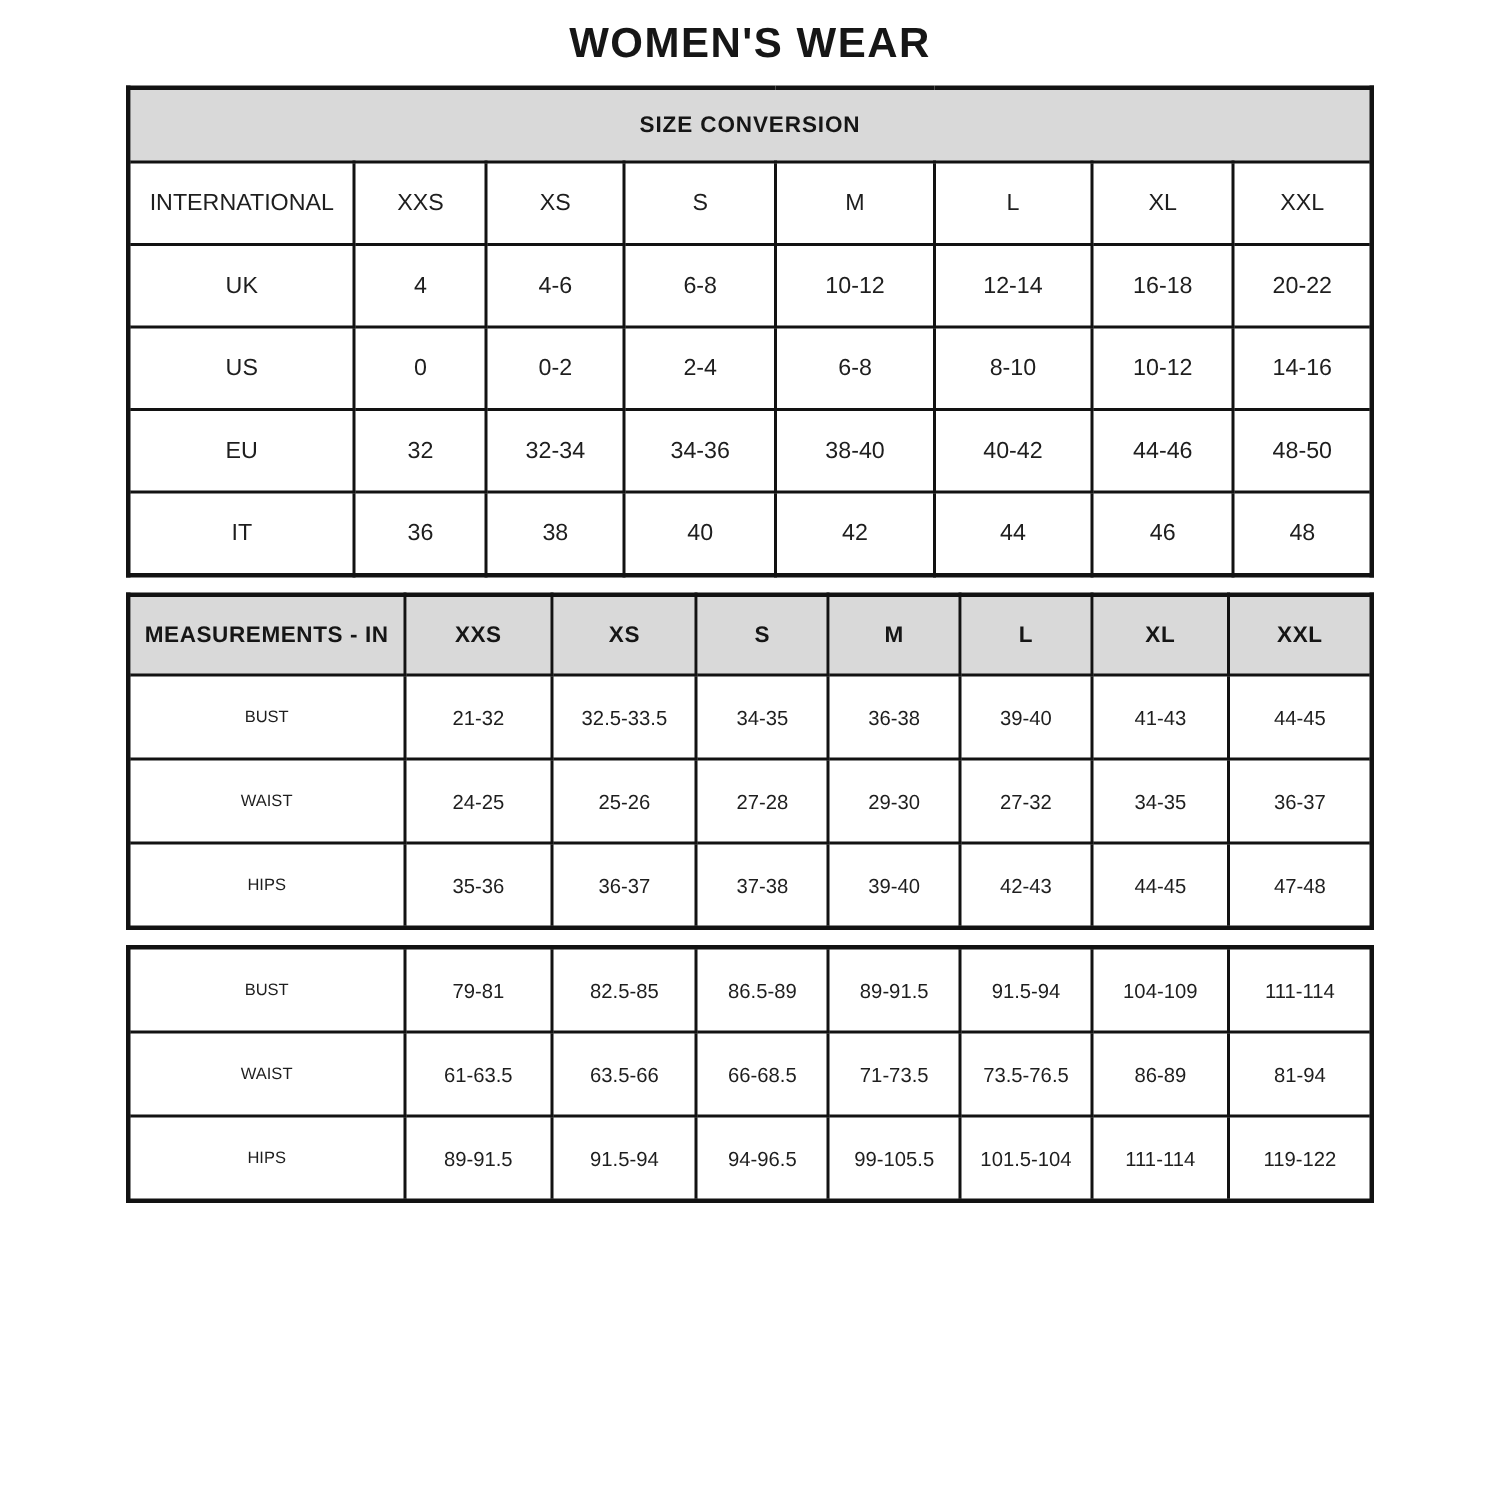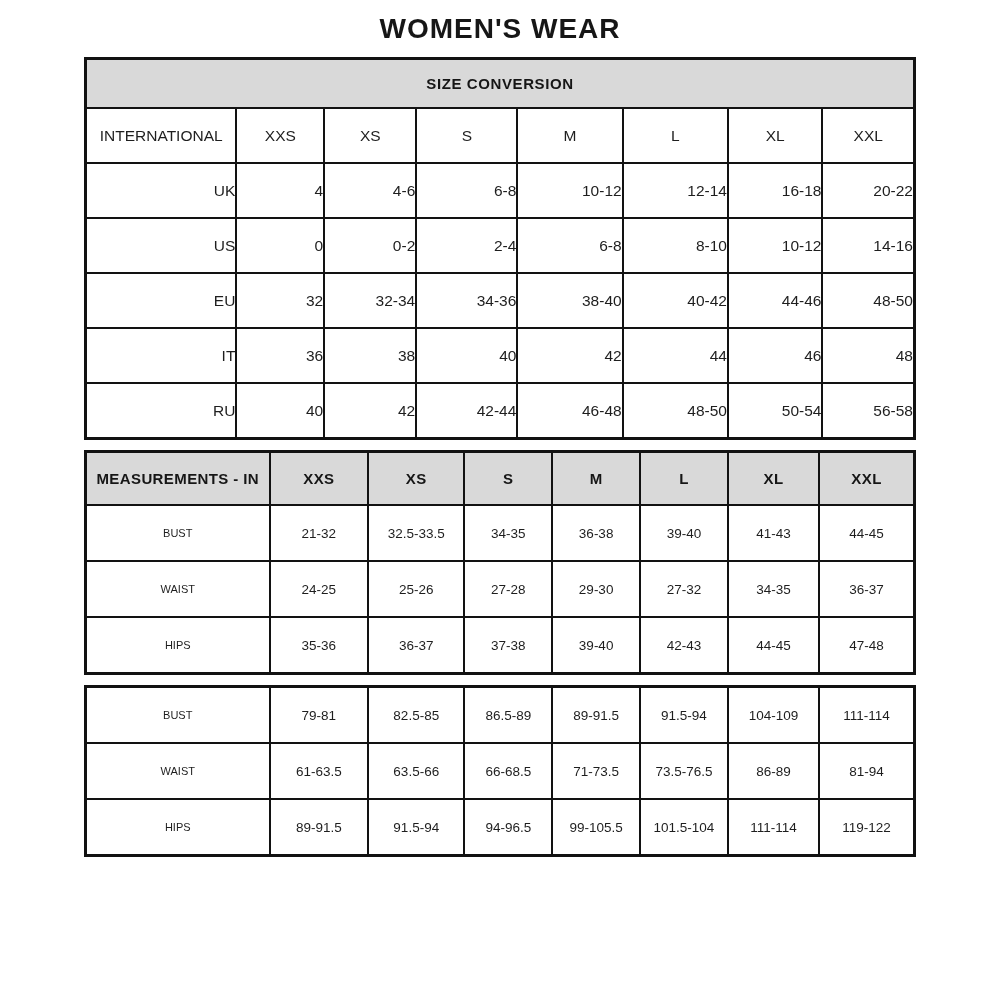--- a/index.html
+++ b/index.html
@@ -51,21 +51,20 @@
     color: #161616;
   }
   .t1 .col-header td {
     height: 53px;
     font-size: 15.5px;
     background: #ffffff;
   }
   .t1 .data-row td {
     height: 53px;
     font-size: 15.5px;
-    text-align: right;
   }
   
   .mt .hdr-row td {
     height: 51px;
     background: #d9d9d9;
     font-weight: bold;
     font-size: 15px;
     letter-spacing: 0.4px;
     color: #161616;
   }
@@ -141,30 +140,20 @@
     </tr>
     <tr class="data-row">
       <td class="lbl">IT</td>
       <td>36</td>
       <td>38</td>
       <td>40</td>
       <td>42</td>
       <td>44</td>
       <td>46</td>
       <td>48</td>
-    </tr>
-    <tr class="data-row">
-      <td class="lbl">RU</td>
-      <td>40</td>
-      <td>42</td>
-      <td>42-44</td>
-      <td>46-48</td>
-      <td>48-50</td>
-      <td>50-54</td>
-      <td>56-58</td>
     </tr>
   </tbody>
     </table>
 
   <table class="mt">
     <colgroup>
       <col style="width:22.2%">
         <col style="width:11.9%">
         <col style="width:11.6%">
         <col style="width:10.6%">

